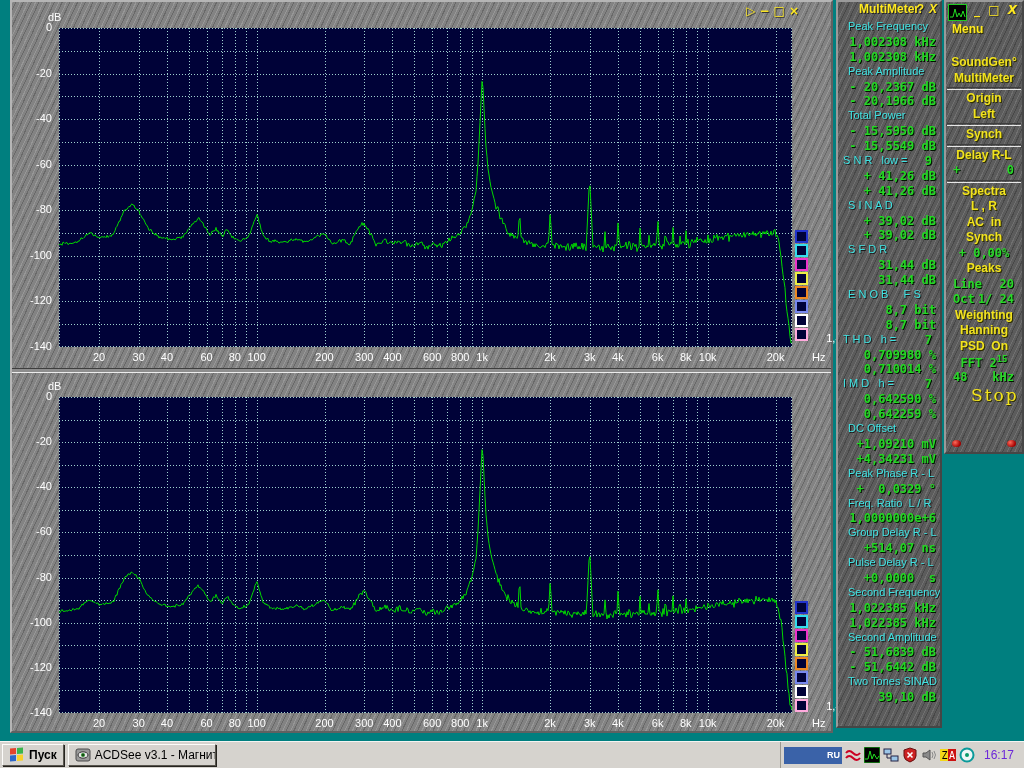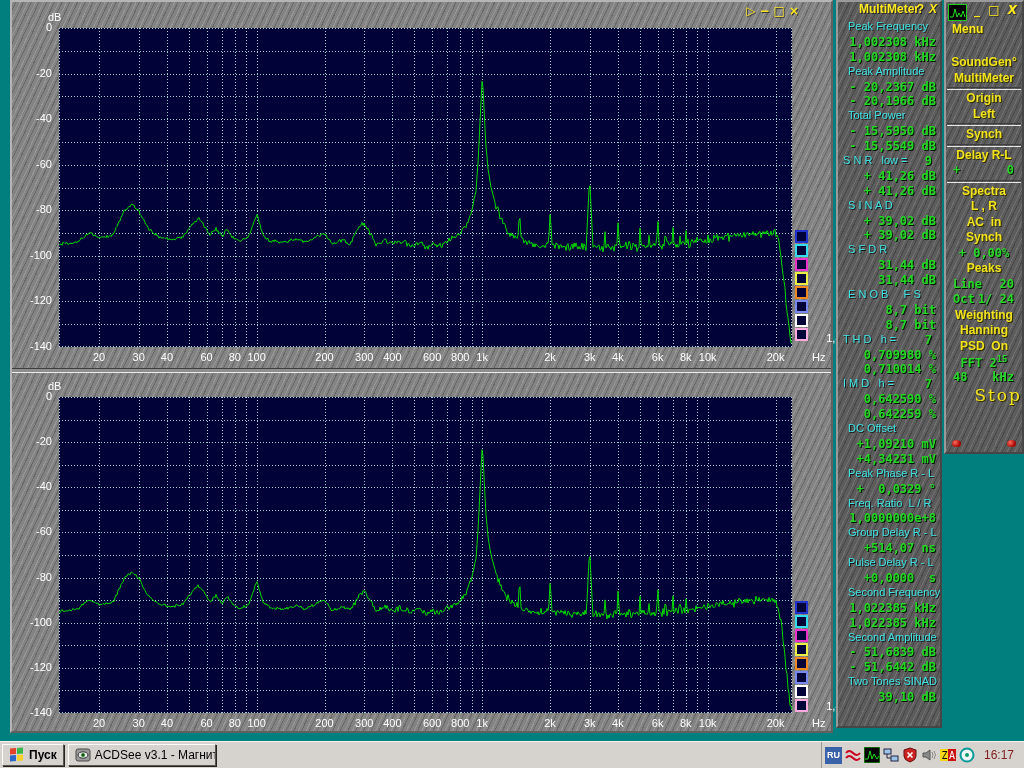--- a/index.html
+++ b/index.html
@@ -72,39 +72,39 @@
   .cp-menu{display:flex;justify-content:space-between;height:15px;line-height:15px;
     color:#ffe920;font:bold 12px "Liberation Sans",sans-serif;padding:0 7px 0 6px;
     text-shadow:1px 1px 0 #2e2e00;gap:45px;}
   .cp-row{height:15.5px;line-height:15.5px;text-align:center;white-space:pre;
     font:bold 12px "Liberation Sans",sans-serif;}
   .cp-y{color:#f2e31e;text-shadow:1px 1px 0 #2e2e00;}
   .cp-g{color:#28d828;font-family:"DejaVu Sans Mono",monospace;text-shadow:1px 1px 0 #001500;}
   .cp-split{display:flex;justify-content:space-between;padding:0 8px 0 7px;text-align:left;}
   .cp-hr{height:1px;border-top:1px solid #3e3e3e;border-bottom:1px solid #e8e8e8;margin:1px 1px;}
   .cp-spacer{height:18px;}
-  .cp-stop{height:22px;line-height:22px;text-align:right;color:#f2e31e;
-    font:17px "DejaVu Serif",serif;letter-spacing:2px;text-shadow:1px 1px 0 #2e2e00;}
+  .cp-stop{height:22px;line-height:22px;text-align:left;color:#f2e31e;
+    font:17px "DejaVu Serif",serif;letter-spacing:2px;text-shadow:1px 1px 0 #2e2e00;padding-left:25px;}
   .led{position:absolute;width:9px;height:7px;border-radius:50%;
     background:radial-gradient(circle at 35% 35%,#ff6a5a,#a30000 70%);bottom:5px;}
   
   #taskbar{left:0;top:741px;width:1024px;height:27px;background:#d6d3ce;
     border-top:1px solid #f5f4f2;display:flex;align-items:center;box-sizing:border-box;}
   .tb-btn{height:22px;margin:0 2px;background:#d6d3ce;border:1px solid;
     border-color:#fdfcfa #58554e #58554e #fdfcfa;box-shadow:1px 1px 0 #26241f;
     display:flex;align-items:center;gap:4px;padding:0 6px;font:12px "Liberation Sans",sans-serif;
     color:#000;white-space:nowrap;overflow:hidden;}
   #start-button{font-weight:bold;margin-left:2px;}
   .task-btn1{width:148px;} .task-btn2{width:150px;}
   .tray{margin-left:auto;display:flex;align-items:center;gap:3px;padding-right:6px;height:100%;
     border-left:1px solid #9b988f;}
   .lang-box{width:17px;height:17px;background:#3a62a8;color:#fff;font:bold 9px "Liberation Sans",sans-serif;
-    display:flex;align-items:center;justify-content:center;margin-left:3px;}
+    display:flex;align-items:center;justify-content:center;margin-left:3px;padding-left:41px;}
   .tray-icon{width:16px;height:16px;display:inline-flex;align-items:center;justify-content:center;}
-  .clock{font:12px "Liberation Sans",sans-serif;color:#7f1d1d;padding:0 4px 0 6px;}
+  .clock{font:12px "Liberation Sans",sans-serif;color:#6d28d9;padding:0 4px 0 6px;}
 </style>
 </head>
 <body>
 
 <div id="spectrum-window" class="abs metal">
 
   <div class="win-controls">
     <span>▷</span><span>−</span><span>□</span><span>×</span>
   </div>
 
@@ -336,21 +336,21 @@
       <div class="mm-row mm-v">0,710014 %</div>
       <div class="mm-row mm-m"><span class="t">I M D   h =</span><span class="n">7</span></div>
       <div class="mm-row mm-v">0,642590 %</div>
       <div class="mm-row mm-v">0,642259 %</div>
       <div class="mm-row mm-l">DC Offset</div>
       <div class="mm-row mm-v">+1,09210 mV</div>
       <div class="mm-row mm-v">+4,34231 mV</div>
       <div class="mm-row mm-l">Peak Phase R - L</div>
       <div class="mm-row mm-v">+  0,0329 °</div>
       <div class="mm-row mm-l">Freq. Ratio  L / R</div>
-      <div class="mm-row mm-v">1,0000000e+8</div>
+      <div class="mm-row mm-v">1,0000000e+6</div>
       <div class="mm-row mm-l">Group Delay R - L</div>
       <div class="mm-row mm-v">+514,07 ns</div>
       <div class="mm-row mm-l">Pulse Delay R - L</div>
       <div class="mm-row mm-v">+0,0000  s</div>
       <div class="mm-row mm-l">Second Frequency</div>
       <div class="mm-row mm-v">1,022385 kHz</div>
       <div class="mm-row mm-v">1,022385 kHz</div>
       <div class="mm-row mm-l">Second Amplitude</div>
       <div class="mm-row mm-v">- 51,6839 dB</div>
       <div class="mm-row mm-v">- 51,6442 dB</div>

